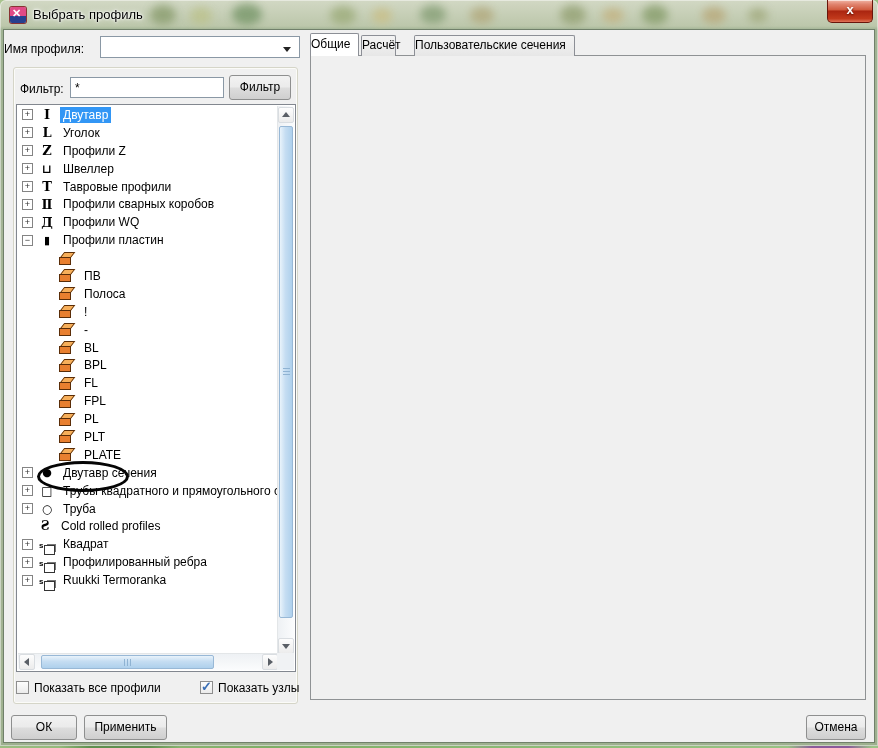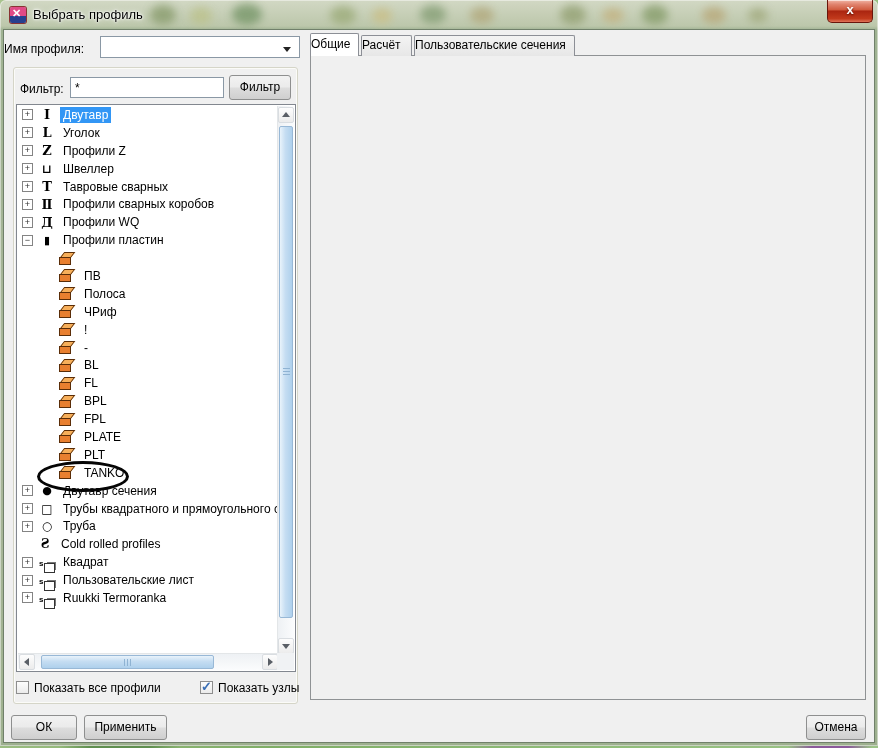--- a/index.html
+++ b/index.html
@@ -183,21 +183,21 @@
           <span class="tlab">Профили Z</span>
         </div>
         <div class="trow lv0">
           <span class="texp">+</span>
           <span class="ticon g-channel">⊔</span>
           <span class="tlab">Швеллер</span>
         </div>
         <div class="trow lv0">
           <span class="texp">+</span>
           <span class="ticon g-tee">T</span>
-          <span class="tlab">Тавровые сварных</span>
+          <span class="tlab">Тавровые профили</span>
         </div>
         <div class="trow lv0">
           <span class="texp">+</span>
           <span class="ticon g-weldedbox">Ⅱ</span>
           <span class="tlab">Профили сварных коробов</span>
         </div>
         <div class="trow lv0">
           <span class="texp">+</span>
           <span class="ticon g-wq">Д</span>
           <span class="tlab">Профили WQ</span>
@@ -226,27 +226,20 @@
             <i class="p-top"></i>
             <i class="p-face"></i>
           </span>
           <span class="tlab">Полоса</span>
         </div>
         <div class="trow lv1">
           <span class="plate-icon">
             <i class="p-top"></i>
             <i class="p-face"></i>
           </span>
-          <span class="tlab">ЧРиф</span>
-        </div>
-        <div class="trow lv1">
-          <span class="plate-icon">
-            <i class="p-top"></i>
-            <i class="p-face"></i>
-          </span>
           <span class="tlab">!</span>
         </div>
         <div class="trow lv1">
           <span class="plate-icon">
             <i class="p-top"></i>
             <i class="p-face"></i>
           </span>
           <span class="tlab">-</span>
         </div>
         <div class="trow lv1">
@@ -254,56 +247,56 @@
             <i class="p-top"></i>
             <i class="p-face"></i>
           </span>
           <span class="tlab">BL</span>
         </div>
         <div class="trow lv1">
           <span class="plate-icon">
             <i class="p-top"></i>
             <i class="p-face"></i>
           </span>
+          <span class="tlab">BPL</span>
+        </div>
+        <div class="trow lv1">
+          <span class="plate-icon">
+            <i class="p-top"></i>
+            <i class="p-face"></i>
+          </span>
           <span class="tlab">FL</span>
         </div>
         <div class="trow lv1">
           <span class="plate-icon">
             <i class="p-top"></i>
             <i class="p-face"></i>
           </span>
-          <span class="tlab">BPL</span>
-        </div>
-        <div class="trow lv1">
-          <span class="plate-icon">
-            <i class="p-top"></i>
-            <i class="p-face"></i>
-          </span>
           <span class="tlab">FPL</span>
         </div>
         <div class="trow lv1">
           <span class="plate-icon">
             <i class="p-top"></i>
             <i class="p-face"></i>
           </span>
+          <span class="tlab">PL</span>
+        </div>
+        <div class="trow lv1">
+          <span class="plate-icon">
+            <i class="p-top"></i>
+            <i class="p-face"></i>
+          </span>
+          <span class="tlab">PLT</span>
+        </div>
+        <div class="trow lv1">
+          <span class="plate-icon">
+            <i class="p-top"></i>
+            <i class="p-face"></i>
+          </span>
           <span class="tlab">PLATE</span>
-        </div>
-        <div class="trow lv1">
-          <span class="plate-icon">
-            <i class="p-top"></i>
-            <i class="p-face"></i>
-          </span>
-          <span class="tlab">PLT</span>
-        </div>
-        <div class="trow lv1">
-          <span class="plate-icon">
-            <i class="p-top"></i>
-            <i class="p-face"></i>
-          </span>
-          <span class="tlab">TANKO</span>
         </div>
         <div class="trow lv0">
           <span class="texp">+</span>
           <span class="ticon g-filledcircle">●</span>
           <span class="tlab">Двутавр сечения</span>
         </div>
         <div class="trow lv0">
           <span class="texp">+</span>
           <span class="ticon g-squaretube">□</span>
           <span class="tlab">Трубы квадратного и прямоугольного сечения</span>
@@ -325,21 +318,21 @@
             <i class="sq"></i>
           </span>
           <span class="tlab">Квадрат</span>
         </div>
         <div class="trow lv0">
           <span class="texp">+</span>
           <span class="ticon sketch">
             <i class="sup">s</i>
             <i class="sq"></i>
           </span>
-          <span class="tlab">Пользовательские лист</span>
+          <span class="tlab">Профилированный ребра</span>
         </div>
         <div class="trow lv0">
           <span class="texp">+</span>
           <span class="ticon sketch">
             <i class="sup">s</i>
             <i class="sq"></i>
           </span>
           <span class="tlab">Ruukki Termoranka</span>
         </div>
       </div>
@@ -368,21 +361,21 @@
     </div>
     <div class="sb-corner"></div>
   </div>
 
   <span class="cbbox" style="left:16px;top:681px"></span>
   <span class="lbl" style="left:34px;top:681px">Показать все профили</span>
   <span class="cbbox checked" style="left:200px;top:681px"></span>
   <span class="lbl" style="left:218px;top:681px">Показать узлы</span>
 
   <div class="tab active" style="left:310px;top:33px;width:49px;height:23px">Общие</div>
-  <div class="tab" style="left:361px;top:35px;width:51px;height:21px">Расчёт</div>
+  <div class="tab" style="left:361px;top:35px;width:35px;height:21px">Расчёт</div>
   <div class="tab" style="left:414px;top:35px;width:161px;height:21px">Пользовательские сечения</div>
   <div class="tabpage" style="left:310px;top:55px;width:556px;height:645px"></div>
 
   <div class="groupbox" style="left:320px;top:69px;width:537px;height:72px">
     <span class="gb-label">Тип профиля</span>
   </div>
   <span class="lbl" style="left:330px;top:84px">Тип профиля:</span>
   <div class="combo" style="left:429px;top:78px;width:429px;height:24px">
     <span class="q-glyph">?</span>
     <span class="combo-val" style="left:30px;top:4px">Неизвестные профили</span>

